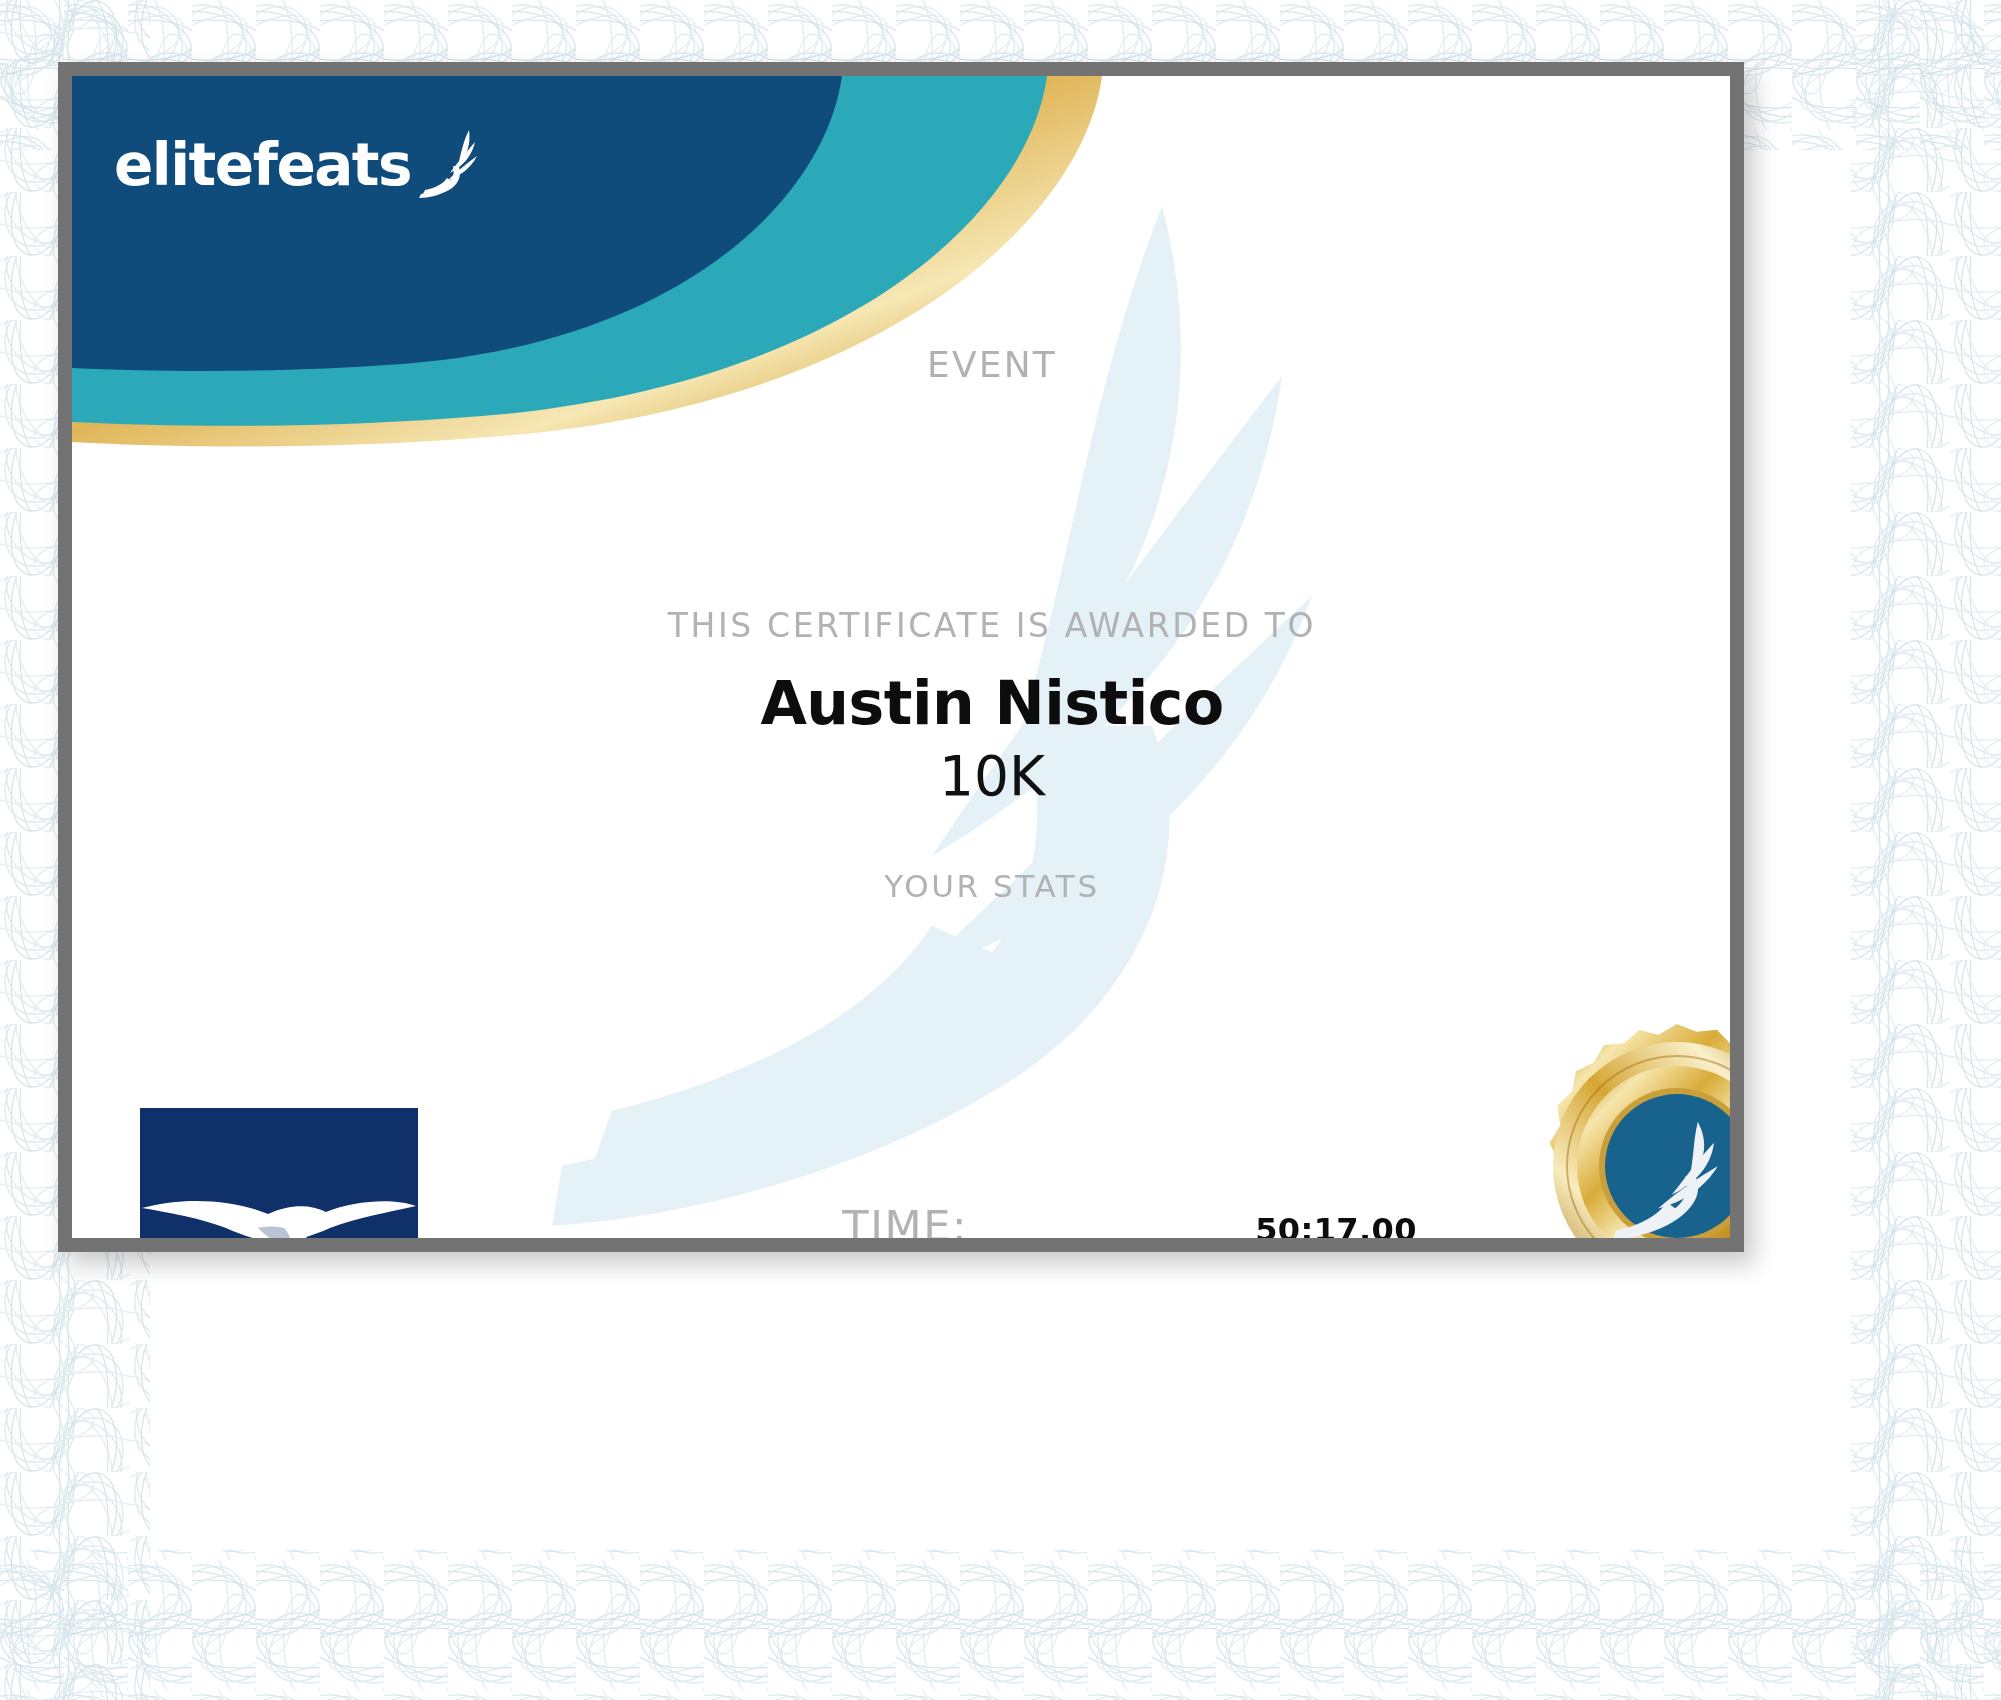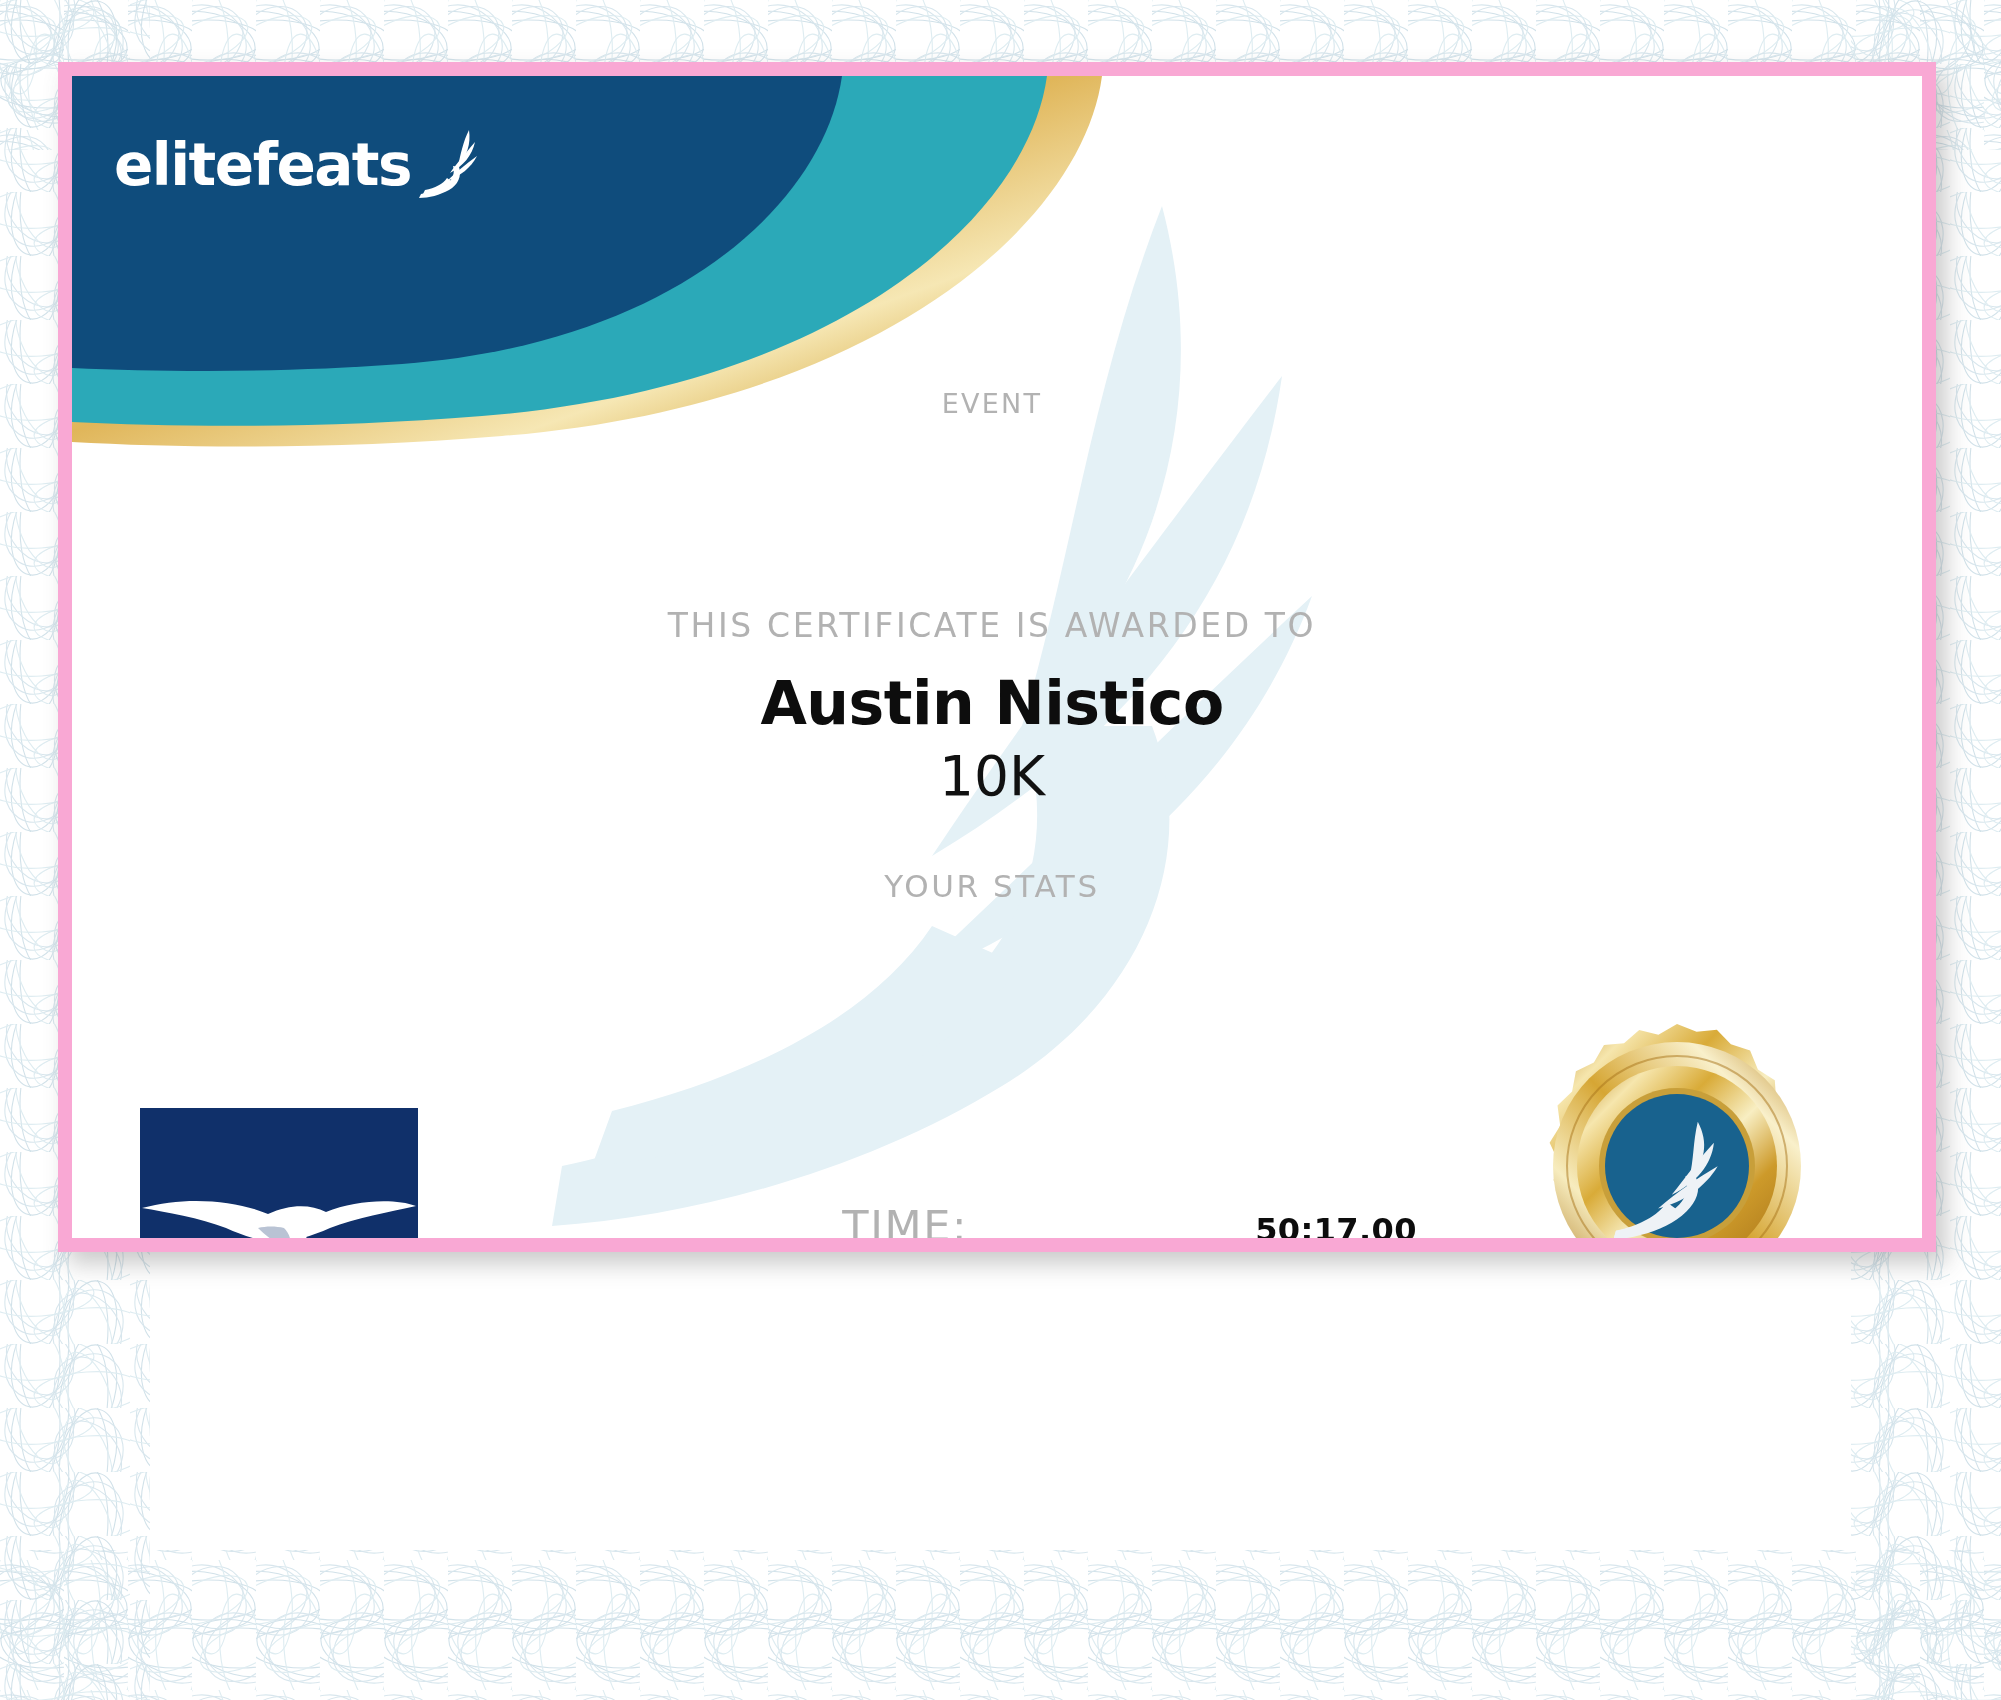--- a/index.html
+++ b/index.html
@@ -27,23 +27,23 @@
     inset: 0;
     width: 2001px;
     height: 1700px;
   }
 
   
   #gold-frame {
     position: absolute;
     left: 58px;
     top: 62px;
-    width: 1878px;
+    width: 1686px;
     height: 1190px;
-    background: #f9a8d4;
+    background: #737373;
     box-shadow: 10px 12px 22px rgba(80,80,80,0.30);
   }
   #card {
     position: absolute;
     left: 14px;
     top: 14px;
     right: 14px;
     bottom: 14px;
     background: #ffffff;
     overflow: hidden;
@@ -99,21 +99,21 @@
     left: 280px;
     width: 1280px;
     text-align: center;
   }
   .kicker {
     color: #b2b2b2;
     font-family: "DejaVu Sans", sans-serif;
     font-weight: 400;
     letter-spacing: 2.2px;
   }
-  .kicker-event   { font-size: 27px; margin-top: 44px; }
+  .kicker-event   { font-size: 36px; }
   .kicker-awarded { font-size: 33px; letter-spacing: 2.6px; }
   .kicker-stats   { font-size: 31px; letter-spacing: 2.6px; margin-top: 12px; }
 
   .big-title {
     font-family: "DejaVu Sans", sans-serif;
     font-size: 63px;
     font-weight: 700;
     color: #0d0d0d;
     letter-spacing: -0.5px;
     white-space: nowrap;

